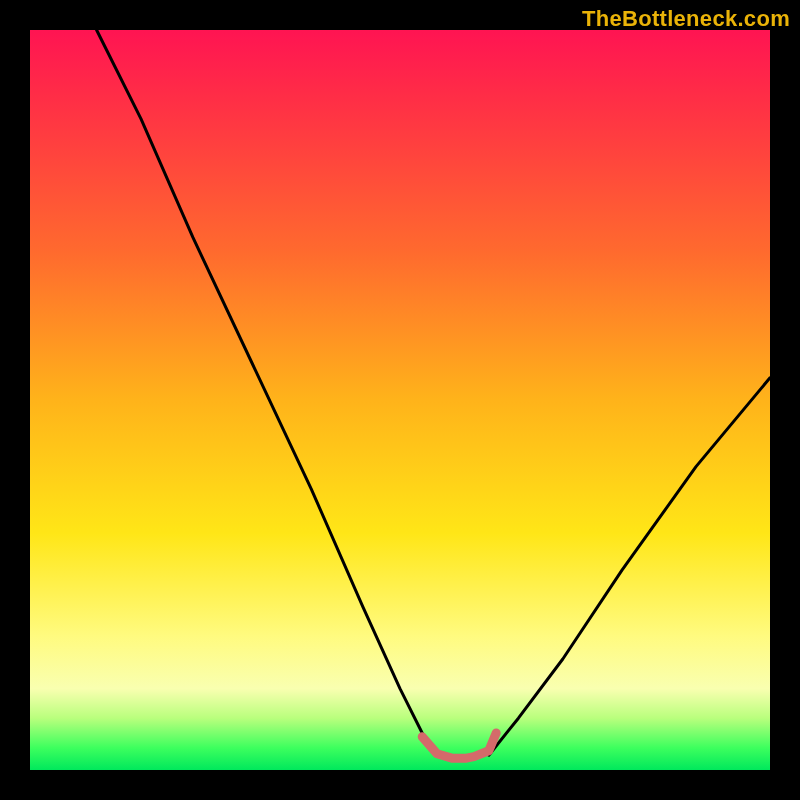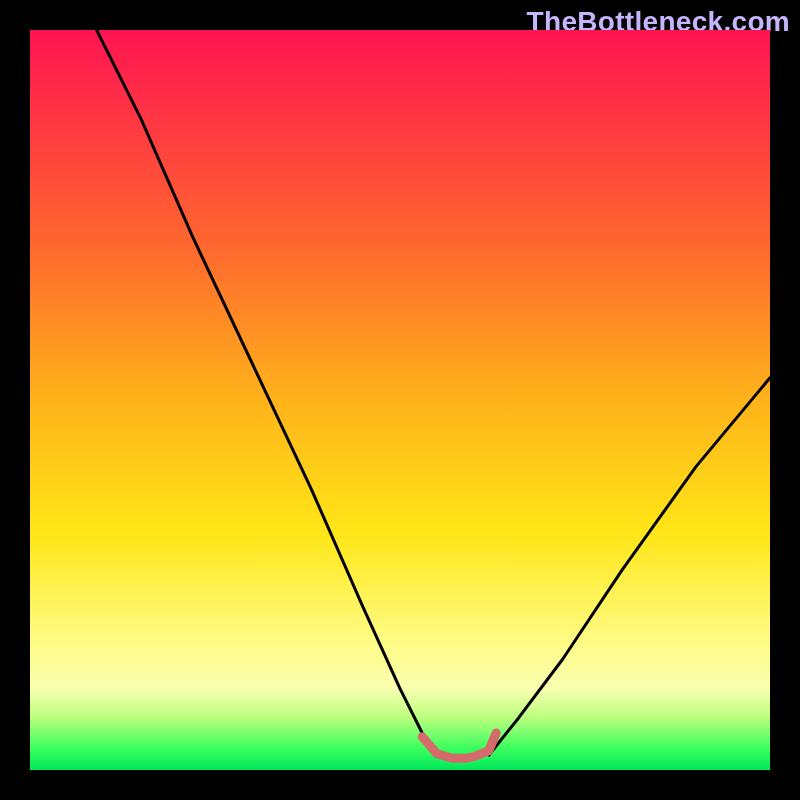--- a/index.html
+++ b/index.html
@@ -14,22 +14,22 @@
   .container {
     position: relative;
     width: 800px;
     height: 800px;
     background: #000;
   }
   .watermark {
     position: absolute;
     top: 6px;
     right: 10px;
-    color: #c4b5fd;
-    font-size: 28px;
+    color: #eab308;
+    font-size: 22px;
     font-weight: 600;
     letter-spacing: 0.3px;
     user-select: none;
   }
   .plot-area {
     position: absolute;
     left: 30px;
     top: 30px;
     width: 740px;
     height: 740px;

